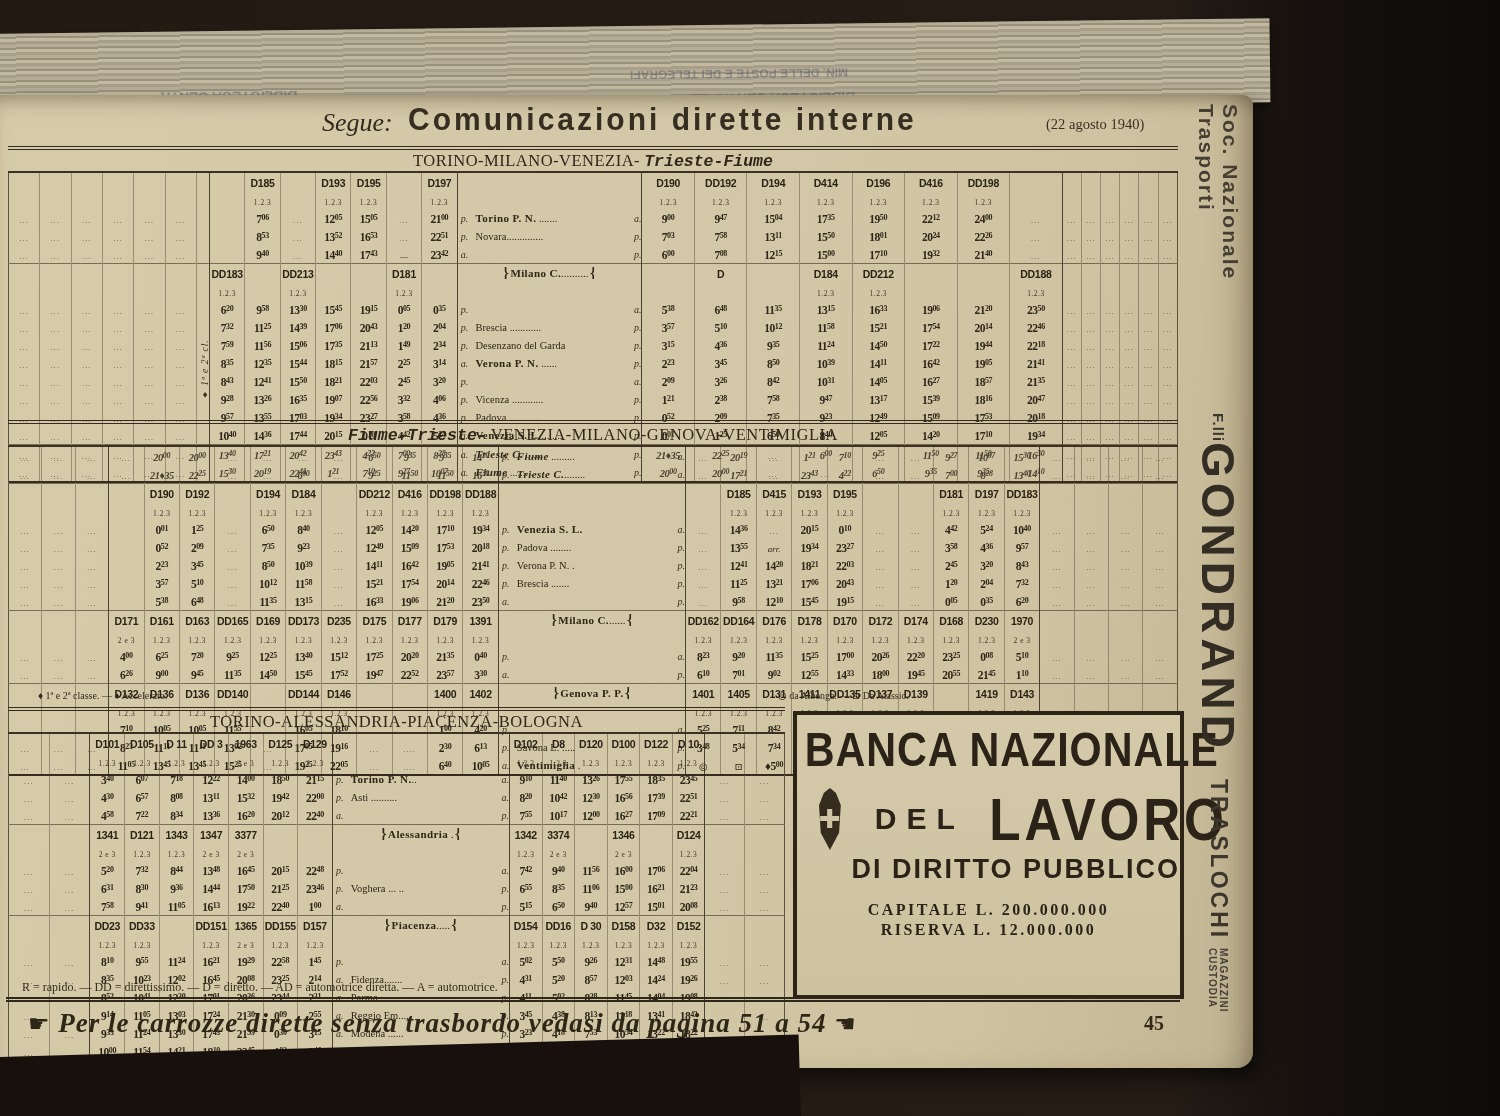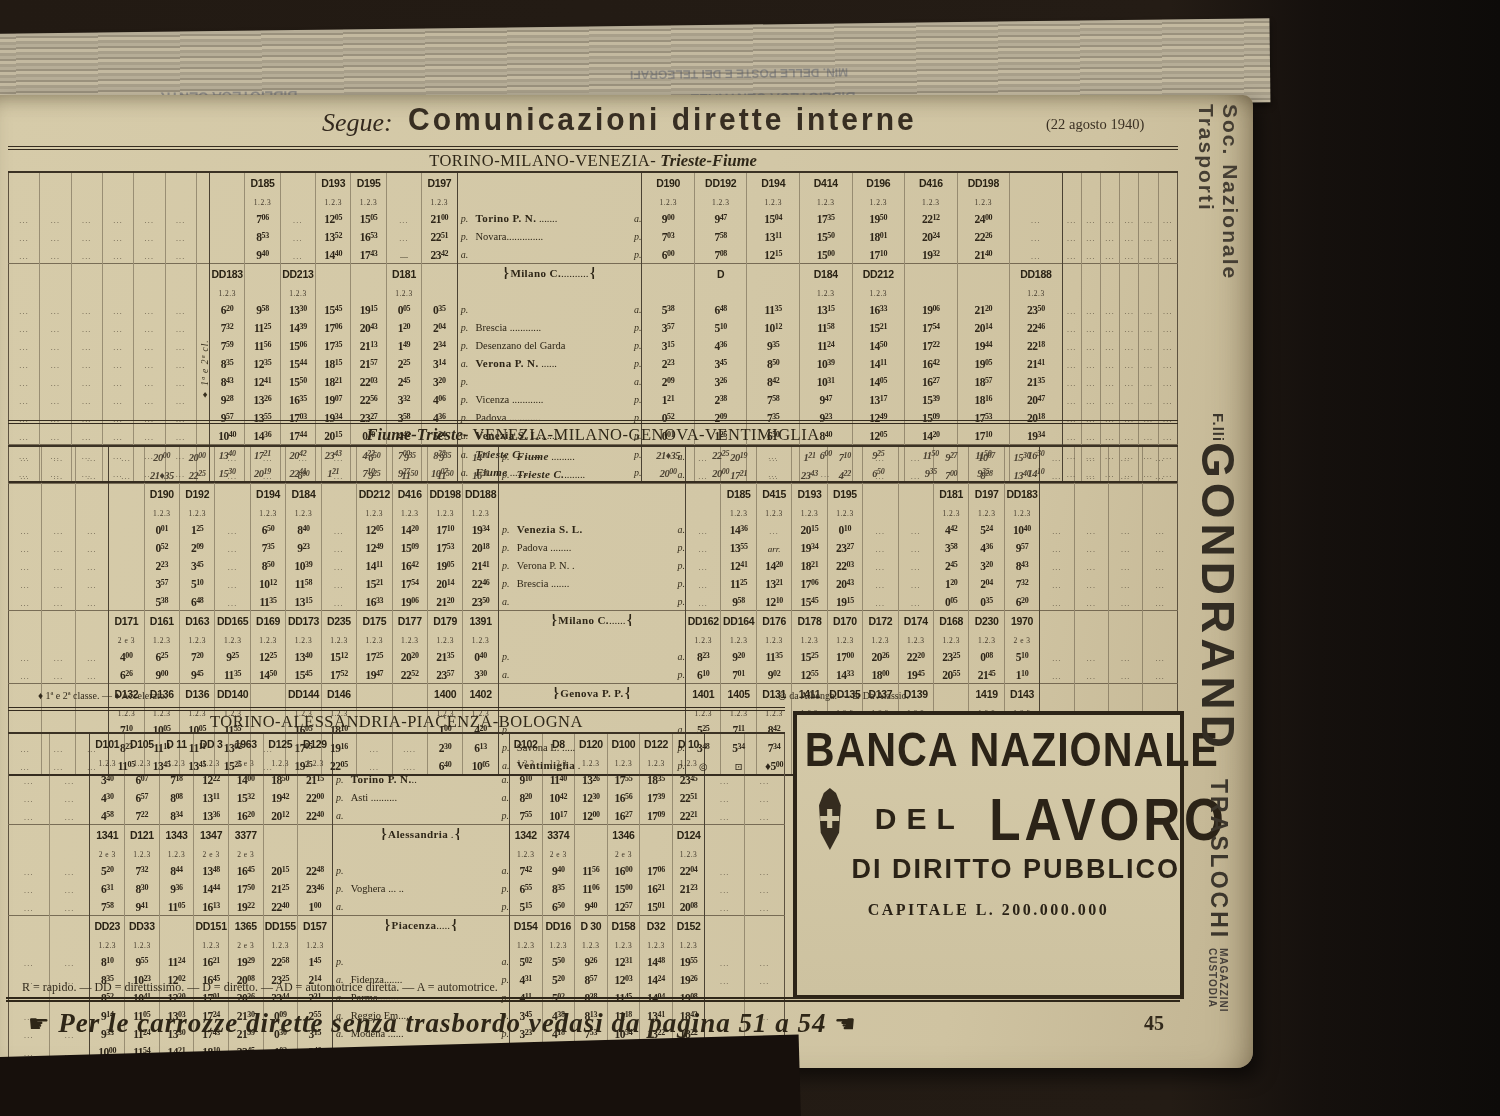--- a/index.html
+++ b/index.html
@@ -24,21 +24,21 @@
   .hdr{position:absolute;left:0;top:100px;width:1180px;height:46px;}
   .hdr .segue{position:absolute;left:322px;top:8px;font-style:italic;font-size:26px;color:#33291e;}
   .hdr .title{position:absolute;left:408px;top:2px;font-family:"Liberation Sans","DejaVu Sans",sans-serif;
     font-weight:700;font-size:30px;letter-spacing:3px;color:#372e22;transform:scale(1,1.05);}
   .hdr .date{position:absolute;left:1046px;top:16px;font-size:14.5px;color:#3a3023;}
   
   .tbox{position:absolute;border-top:4px double #352c1f;}
   .ttitle{text-align:center;font-size:16.5px;color:#2f2718;padding:1px 0 0 0;
     border-bottom:2px solid #3b3224;height:20px;white-space:nowrap;}
   .ttitle .tb{font-weight:400;font-family:"Liberation Serif",serif;letter-spacing:.5px;}
-  .ttitle .ti{font-style:italic;font-weight:600;}
+  .ttitle .ti{font-style:italic;font-weight:600;font-family:Liberation Mono, monospace;}
   table.grid{border-collapse:collapse;table-layout:fixed;width:100%;
     border-bottom:2.5px solid #352c1f;border-left:1px solid #5d5240;border-right:1px solid #5d5240;}
   table.grid td{padding:0;text-align:center;vertical-align:middle;overflow:hidden;white-space:nowrap;
     border-left:1px solid rgba(80,68,50,.45);color:#2e2619;}
   table.grid td:first-child{border-left:none;}
   table.grid td.hv{border-left:1.5px solid rgba(50,42,30,.85);}
   tr.bt td{border-top:1px solid rgba(70,58,42,.65);}
   tr.r-head td{height:16px;}
   tr.r-class td{height:9px;}
   tr.r-time td,tr.r-itime td{height:13.4px;}
@@ -1946,20 +1946,21 @@
     <div class="l1">BANCA NAZIONALE</div>
     <div class="row2">
       <div class="crest">
           <span>✚</span>
         </div>
       <div class="del">DEL</div>
       <div class="lavoro">LAVORO</div>
     </div>
     <div class="l4">DI DIRITTO PUBBLICO</div>
     <div class="cap">CAPITALE L. 200.000.000</div>
+    <div class="ris">RISERVA L.   12.000.000</div>
   </div>
 
   <div class="bbar">
     <div class="txt1">
       <span class="hand">☛</span>
       <span>Per le carrozze dirette senza trasbordo vedasi da pagina 51 a 54</span>
       <span class="hand">☚</span>
     </div>
     <div class="pno">45</div>
   </div>

